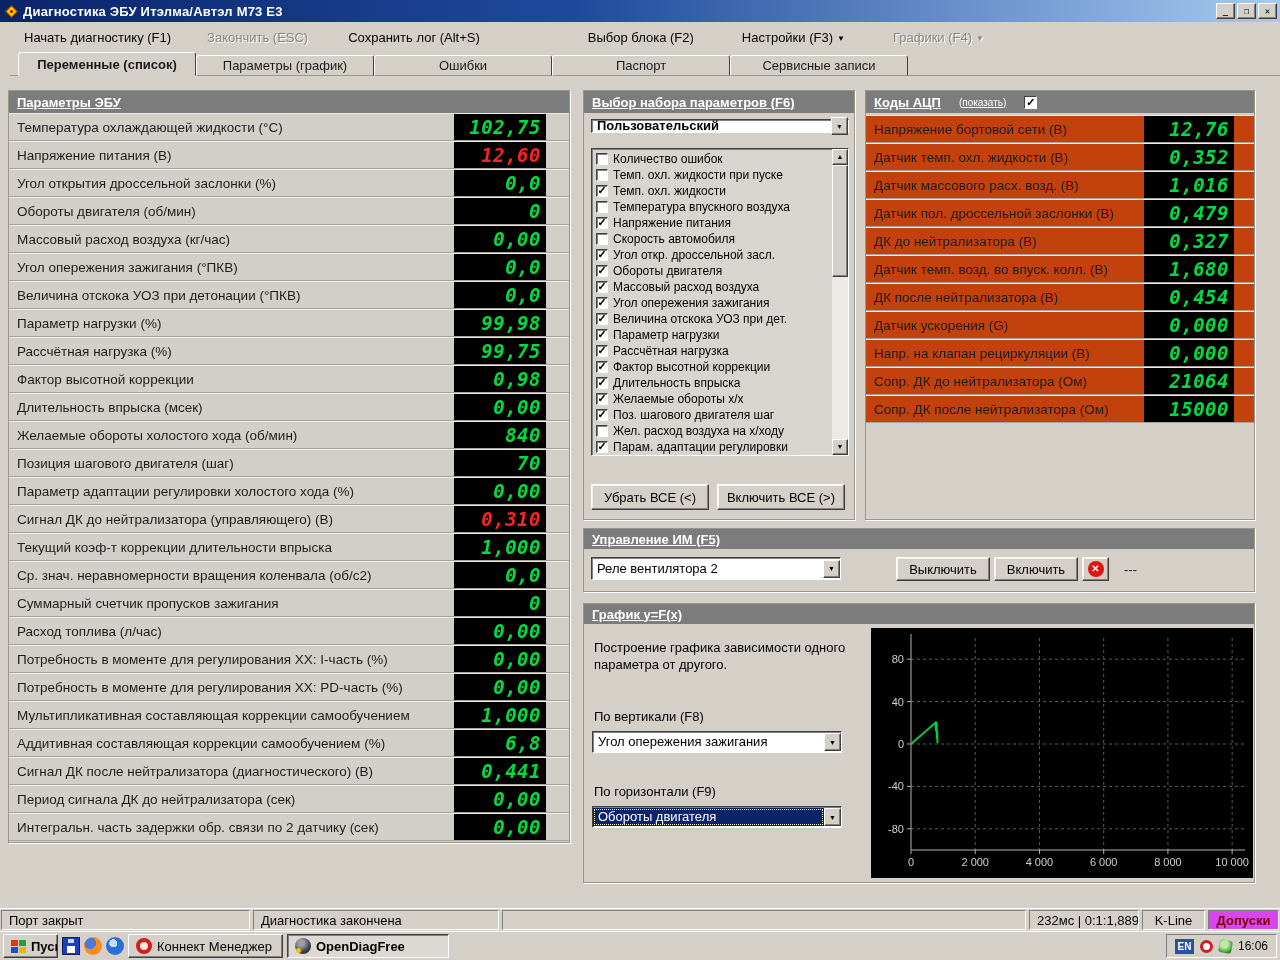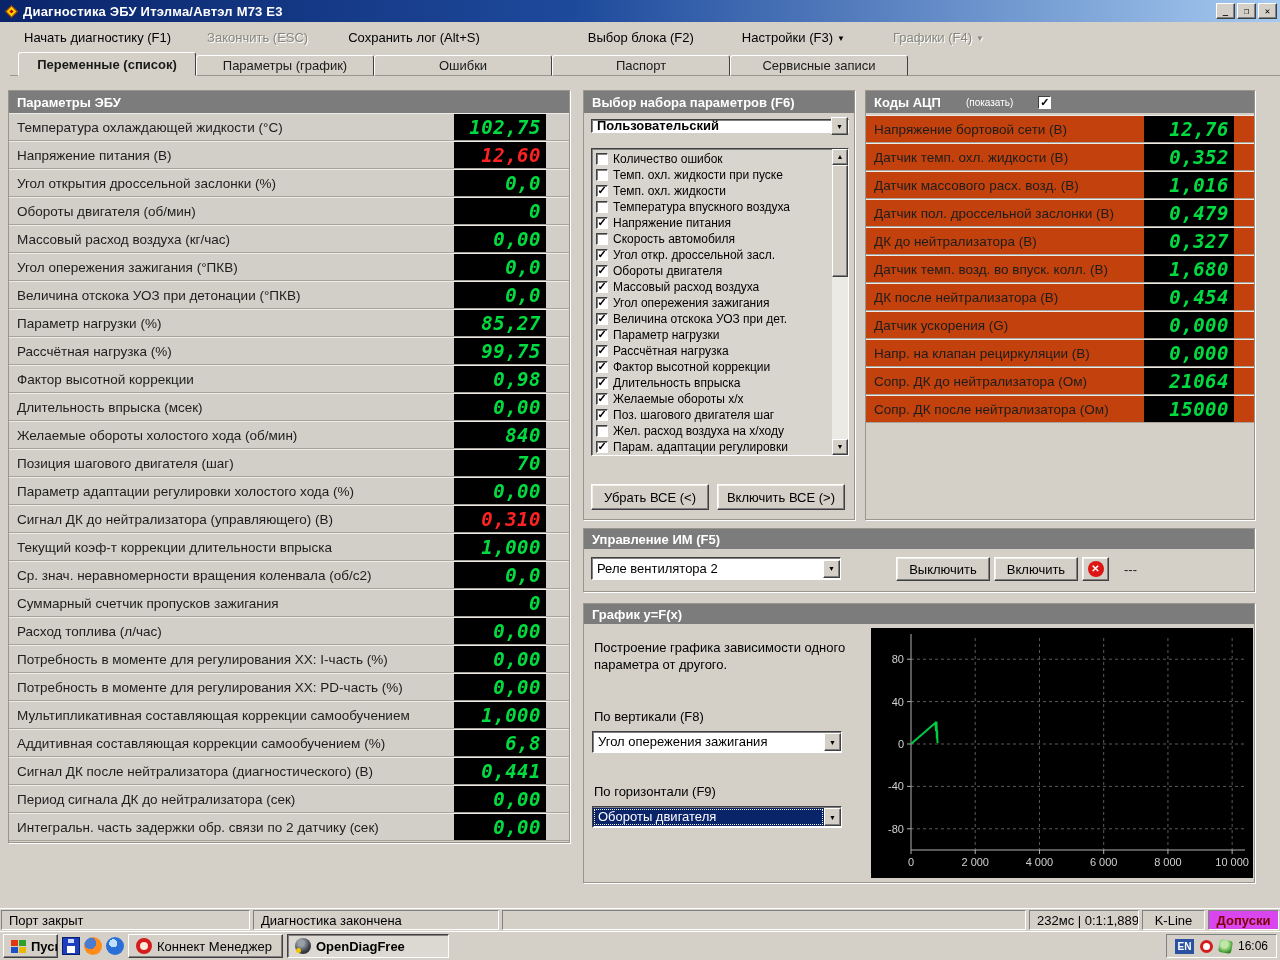--- a/index.html
+++ b/index.html
@@ -37,21 +37,21 @@
   .tab { position:relative; height:21px; width:178px; background:#d4d0c8; text-align:center;
     line-height:20px; border:1px solid; border-color:#fff #404040 #9a968e #fff;
     border-radius:3px 3px 0 0; color:#1a1a1a; overflow:hidden; white-space:nowrap; }
   .tab.active { height:24px; font-weight:bold; border-bottom:1px solid #d4d0c8; z-index:2;
     line-height:23px; }
 
   
   .panel { position:absolute; background:#d4d0c8; border:1px solid #9a968e;
     box-shadow:1px 1px 0 #fff; }
   .panel-header { height:22px; background:#7c7c7c; color:#fff; font-weight:bold;
-    display:flex; align-items:center; padding:8px 8px; }
+    display:flex; align-items:center; padding:8px 8px;text-decoration:underline; }
 
   
   #params-panel { left:8px; top:90px; width:562px; height:753px; }
   .param-row { height:28px; position:relative; background:#d2cfc9;
     border-top:1px solid #edebe6; border-bottom:1px solid #a8a49c;
     display:flex; align-items:center; }
   .param-label { padding-left:8px; font-size:13.5px; color:#1d1d1d; white-space:nowrap; }
   .val-box { position:absolute; top:0; height:26px; background:#000; }
   .param-row .val-box { right:23px; width:92px; }
   .seg { font-family:"DejaVu Sans Mono",monospace; font-style:italic; font-weight:bold;
@@ -89,21 +89,21 @@
     border:1px solid; border-color:#fff #404040 #404040 #fff; box-shadow:inset -1px -1px 0 #808080; }
   .btn { background:#d4d0c8; border:1px solid; border-color:#fff #404040 #404040 #fff;
     box-shadow:inset -1px -1px 0 #808080, inset 1px 1px 0 #f2f0ea;
     font-family:"Liberation Sans",sans-serif; font-size:13px; color:#000;
     display:flex; align-items:center; justify-content:center; position:absolute; }
   #btn-clear { left:7px; top:393px; width:118px; height:26px; }
   #btn-all  { left:133px; top:393px; width:128px; height:26px; }
 
   
   #adc-panel { left:865px; top:90px; width:390px; height:430px; }
-  #adc-panel .panel-header { gap:25px; }
+  #adc-panel .panel-header { gap:18px; }
   .show-label { font-weight:normal; font-size:10px; }
   .hdr-check { width:13px; height:13px; background:#fff; border:1px solid;
     border-color:#404040 #fff #fff #404040; font-size:11px; line-height:11px;
     font-weight:bold; text-align:center; color:#000; }
   .adc-row { height:28px; position:relative; background:#c2410c;
     border-top:1px solid #edebe6; border-bottom:1px solid #a8a49c;
     display:flex; align-items:center; }
   .adc-row .val-box { right:20px; width:90px; }
   #adc-rows { margin-top:2px; }
 
@@ -252,21 +252,21 @@
         </div>
         <div class="param-row">
           <span class="param-label">Величина отскока УОЗ при детонации (°ПКВ)</span>
           <div class="val-box">
             <span class="seg">0,0</span>
           </div>
         </div>
         <div class="param-row">
           <span class="param-label">Параметр нагрузки (%)</span>
           <div class="val-box">
-            <span class="seg">85,27</span>
+            <span class="seg">99,98</span>
           </div>
         </div>
         <div class="param-row">
           <span class="param-label">Рассчётная нагрузка (%)</span>
           <div class="val-box">
             <span class="seg">99,75</span>
           </div>
         </div>
         <div class="param-row">
           <span class="param-label">Фактор высотной коррекции</span>

